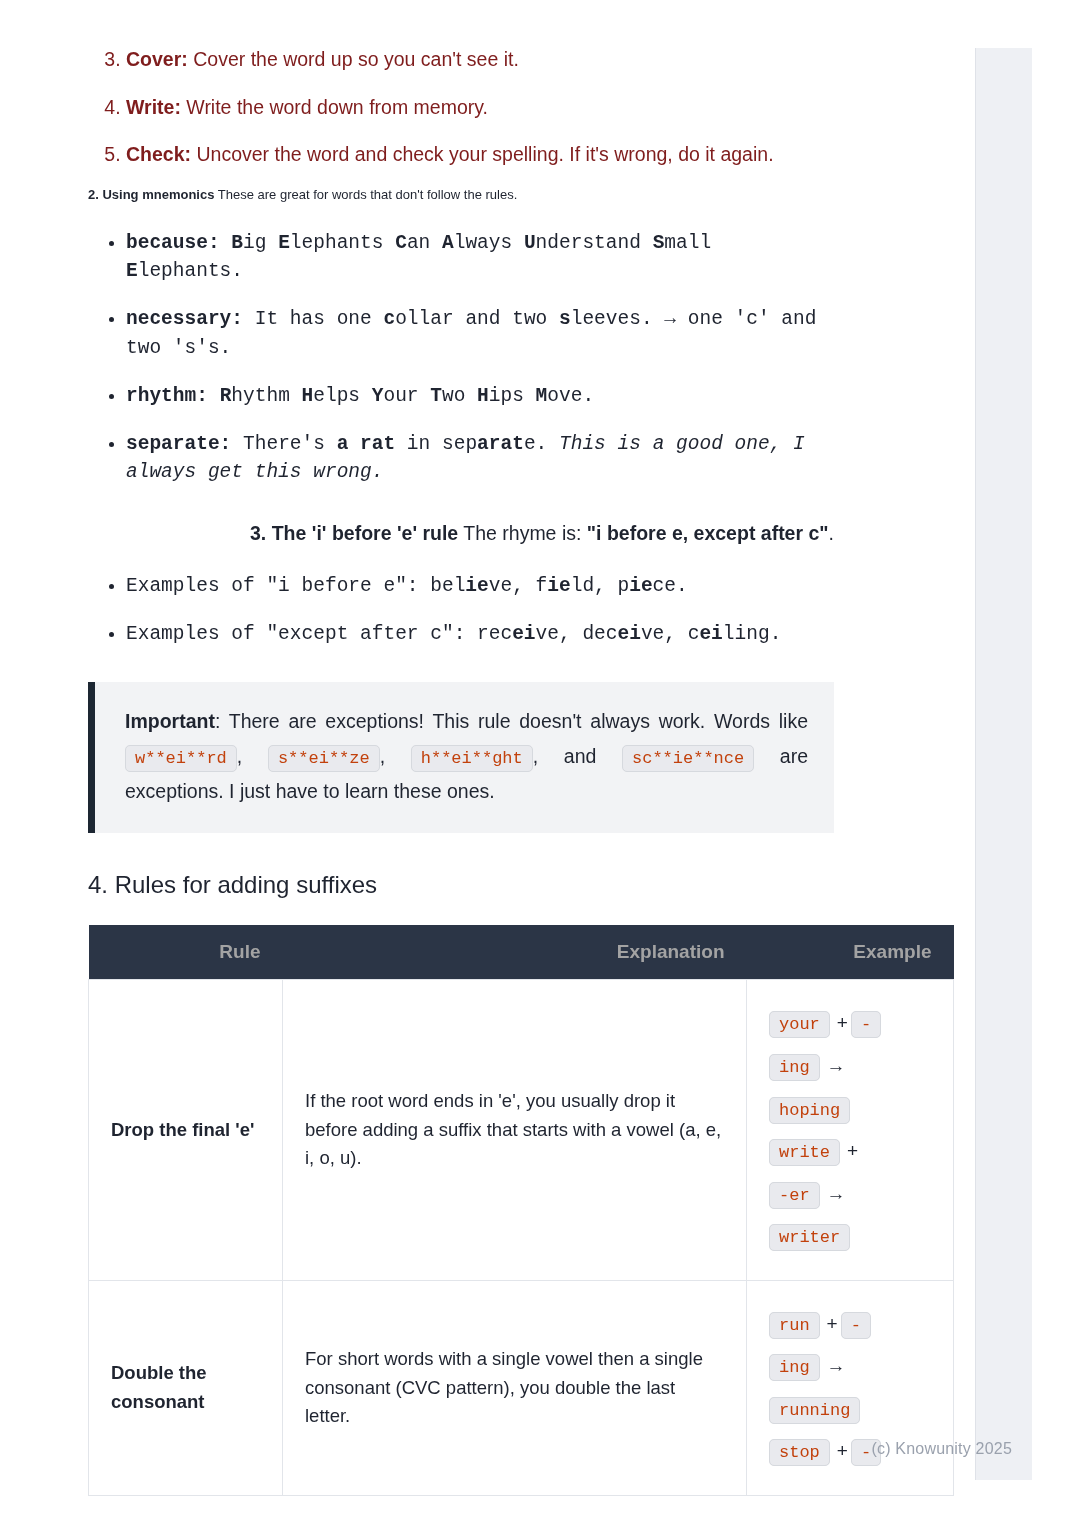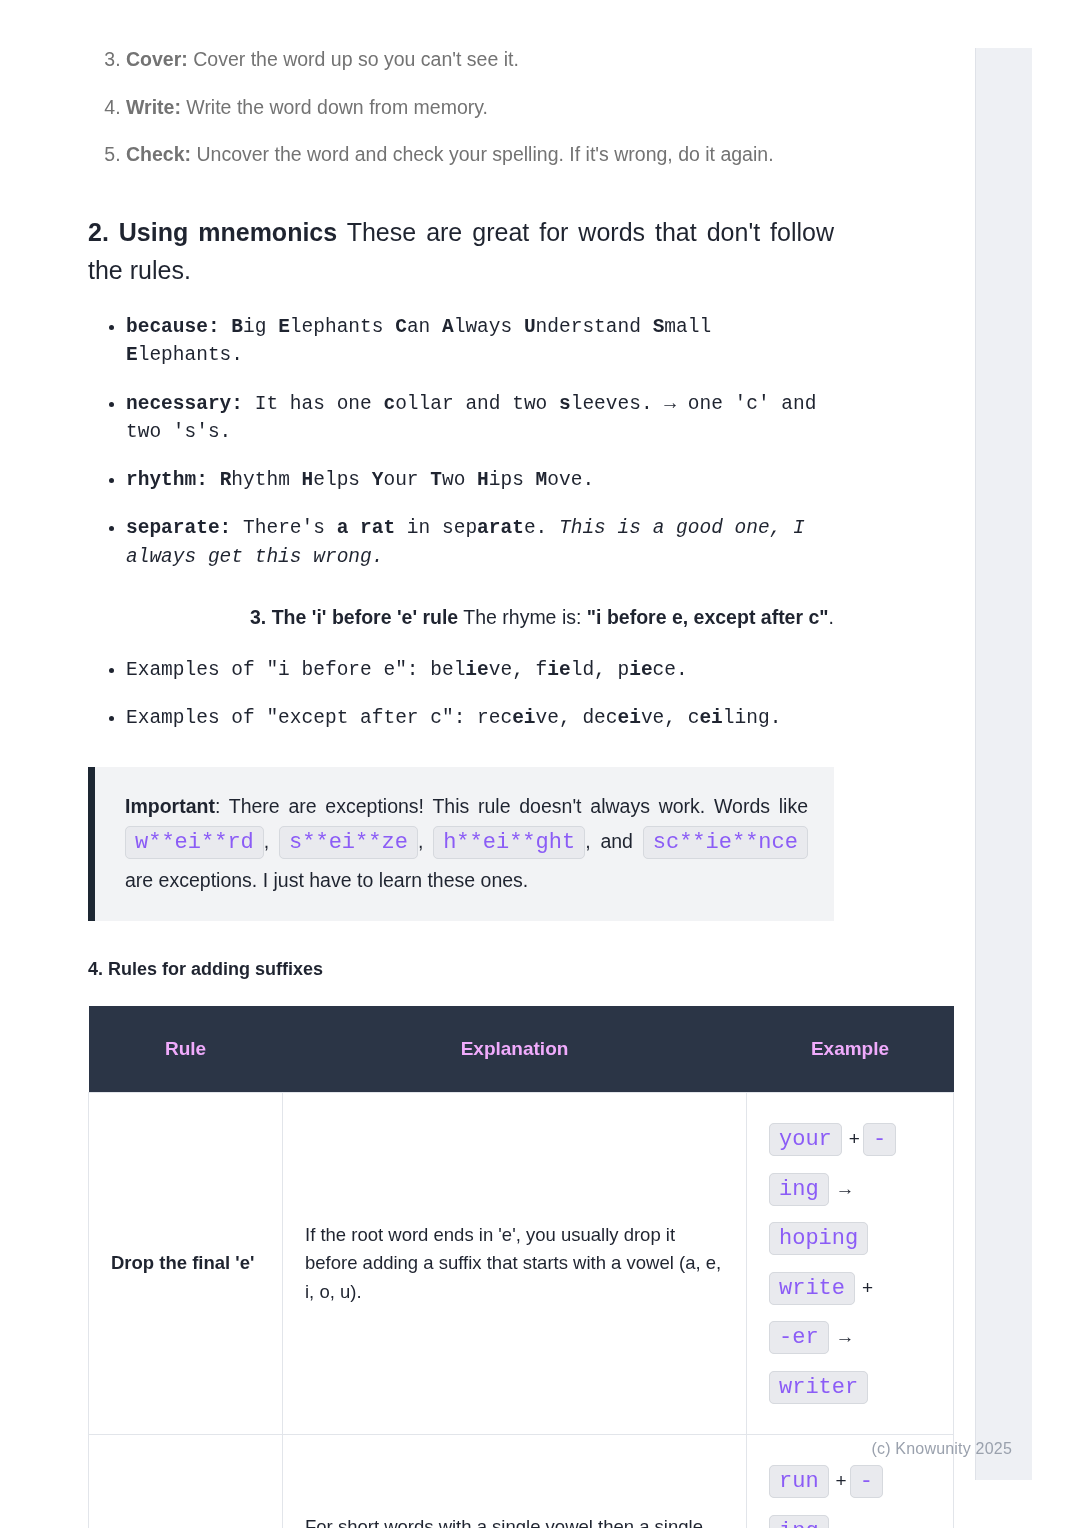--- a/index.html
+++ b/index.html
@@ -40,29 +40,29 @@
   }
   ol.steps {
     margin: 0 0 0 0;
     padding-left: 38px;
     list-style-type: decimal;
   }
   ol.steps li {
     font-size: 19.5px;
     line-height: 1.42;
     margin-bottom: 20px;
-    color: #737373;
+    color: #7f1d1d;
   }
   ol.steps li:last-child { margin-bottom: 16px; }
   b, strong { font-weight: 700; }
   .para {
-    font-size: 25px;
+    font-size: 13px;
     line-height: 1.52;
     text-align: justify;
-    margin: 44px 0 0 0;
+    margin: 16px 0 0 0;
   }
   ul.bullets {
     margin: 24px 0 0 0;
     padding-left: 38px;
     list-style-type: disc;
     font-family: Liberation Mono, monospace;
   }
   ul.bullets li {
     font-size: 19.5px;
     line-height: 1.45;
@@ -79,46 +79,46 @@
     margin-top: 34px;
     background: #f2f3f5;
     border-left: 7px solid #1d2733;
     padding: 22px 26px 24px 30px;
     font-size: 19.5px;
     line-height: 1.78;
     text-align: justify;
   }
   code.chip {
     font-family: "Liberation Mono", monospace;
-    font-size: 22px;
+    font-size: 17px;
     background: #e9eaee;
     border: 1px solid #d6d9de;
     border-radius: 5px;
     padding: 3px 9px;
     white-space: nowrap;
-    color: #8b5cf6;
+    color: #c2410c;
   }
   .sec-title {
-    font-size: 18px;
-    font-weight: 700;
+    font-size: 24px;
+    font-weight: 400;
     margin-top: 38px;
   }
   table.suffix {
     margin-top: 26px;
     border-collapse: collapse;
     width: 733px;
     table-layout: fixed;
   }
   table.suffix th {
     background: #2b3546;
-    color: #f0abfc;
+    color: #a3a3a3;
     font-size: 19px;
     font-weight: 700;
-    text-align: center;
-    padding: 32px 22px;
+    text-align: right;
+    padding: 16px 22px;
     border: none;
   }
   table.suffix th.c1 { width: 150px; }
   table.suffix th.c2 { width: 420px; }
   table.suffix th.c3 { width: 163px; }
   table.suffix td {
     border: 1px solid #e2e5ea;
     vertical-align: middle;
     padding: 22px;
     font-size: 18.5px;

